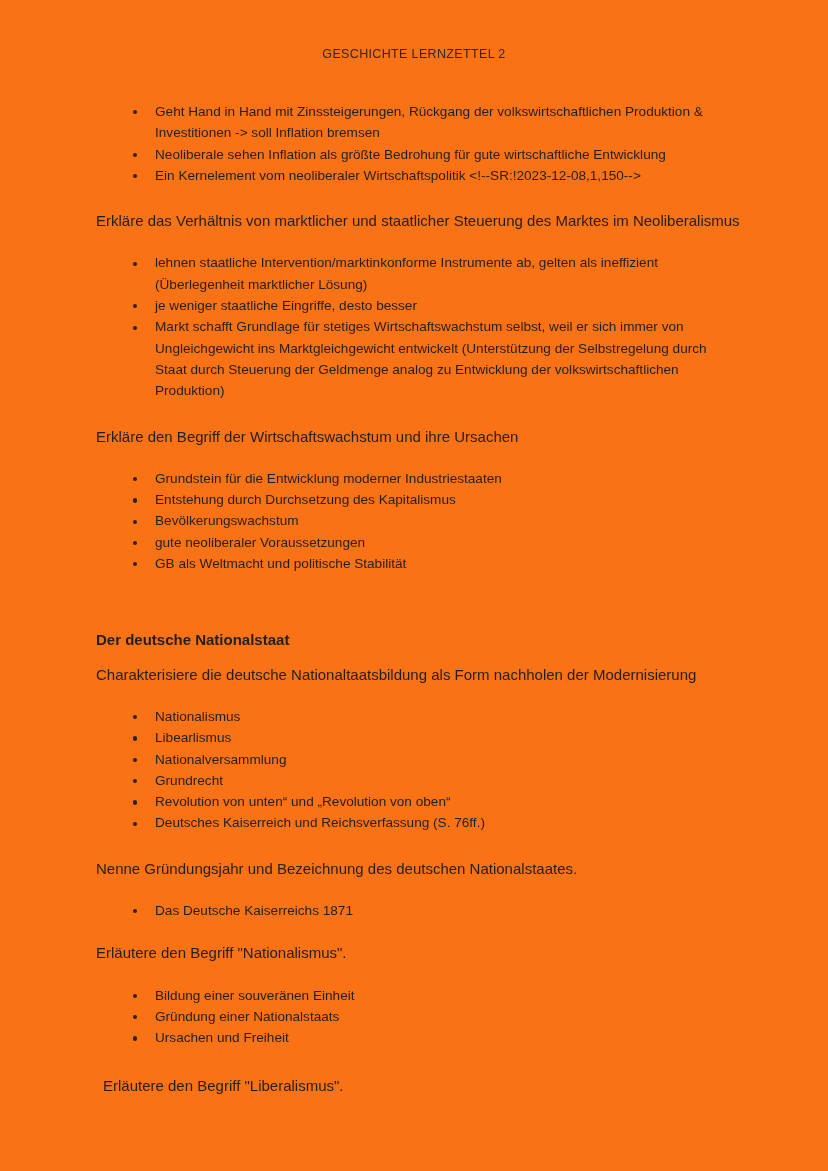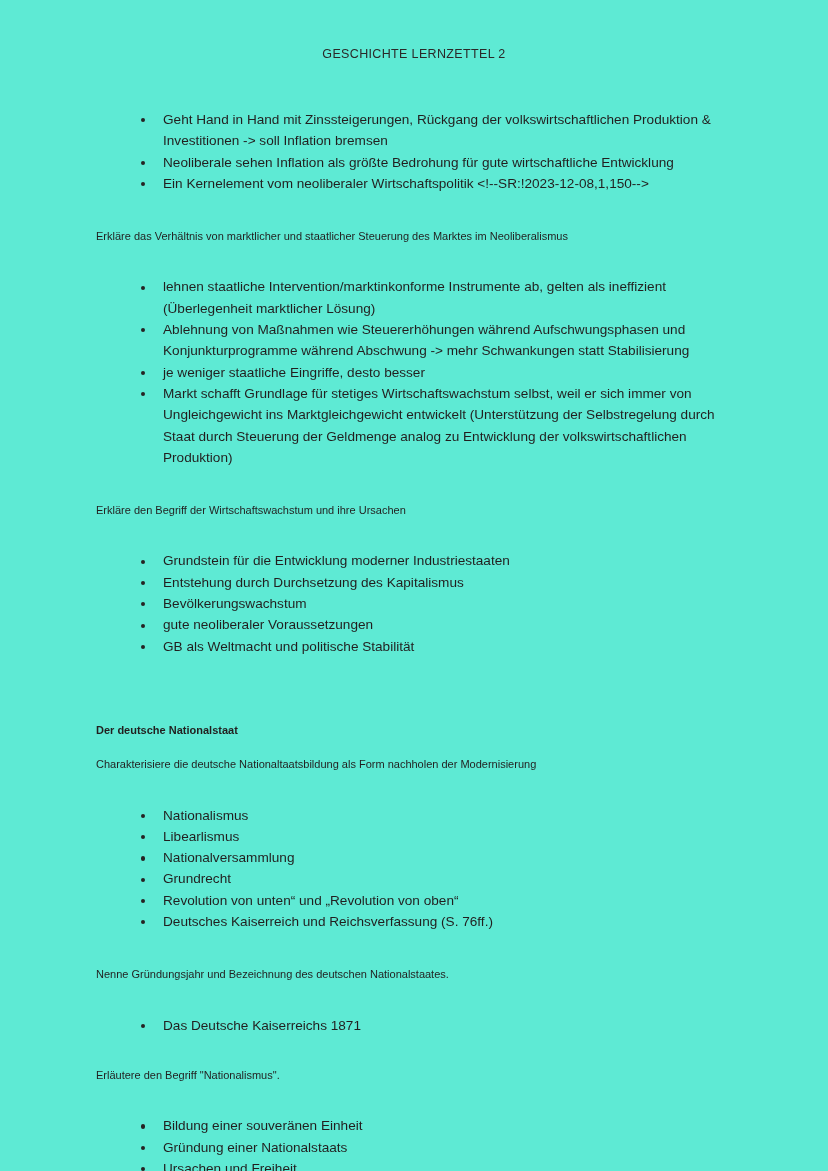--- a/index.html
+++ b/index.html
@@ -14,21 +14,21 @@
     position: relative;
     font-family: "Liberation Sans", "DejaVu Sans", sans-serif;
     color: #221f1f;
     -webkit-font-smoothing: antialiased;
     overflow: hidden;
   }
 
   .page {
     position: absolute;
     inset: 0;
-    background: #5eead4;
+    background: #f97316;
   }
 
   
   .doc-header {
     position: absolute;
     top: 47px;
     left: 0;
     width: 828px;
     text-align: center;
     font-size: 12.5px;
@@ -39,34 +39,34 @@
   
   .content {
     position: absolute;
     top: 93px;
     left: 96px;
     width: 648px;
   }
 
   p.para {
     margin: 0;
-    font-size: 11px;
+    font-size: 15px;
     line-height: 21.3px;
     color: #221f1f;
     font-weight: 400;
   }
   p.para.bold {
     font-weight: 700;
   }
   p.para.indented {
     padding-left: 7px;
   }
 
   ul.bullets {
-    margin: 16px;
+    margin: 8px;
     padding: 0;
     list-style: none;
   }
   ul.bullets > li {
     position: relative;
     margin: 0;
     padding-left: 51px;
     font-size: 13.6px;
     line-height: 21.3px;
     color: #221f1f;
@@ -102,21 +102,20 @@
     </ul>
 
     <div class="gap-lg"></div>
 
     <p class="para">Erkläre das Verhältnis von marktlicher und staatlicher Steuerung des Marktes im Neoliberalismus</p>
 
     <div class="gap-md"></div>
 
     <ul class="bullets">
       <li>lehnen staatliche Intervention/marktinkonforme Instrumente ab, gelten als ineffizient (Überlegenheit marktlicher Lösung)</li>
-      <li>Ablehnung von Maßnahmen wie Steuererhöhungen während Aufschwungsphasen und Konjunkturprogramme während Abschwung -&gt; mehr Schwankungen statt Stabilisierung</li>
       <li>je weniger staatliche Eingriffe, desto besser</li>
       <li>Markt schafft Grundlage für stetiges Wirtschaftswachstum selbst, weil er sich immer von Ungleichgewicht ins Marktgleichgewicht entwickelt (Unterstützung der Selbstregelung durch Staat durch Steuerung der Geldmenge analog zu Entwicklung der volkswirtschaftlichen Produktion)</li>
     </ul>
 
     <div class="gap-lg"></div>
 
     <p class="para">Erkläre den Begriff der Wirtschaftswachstum und ihre Ursachen</p>
 
     <div class="gap-md"></div>
 

